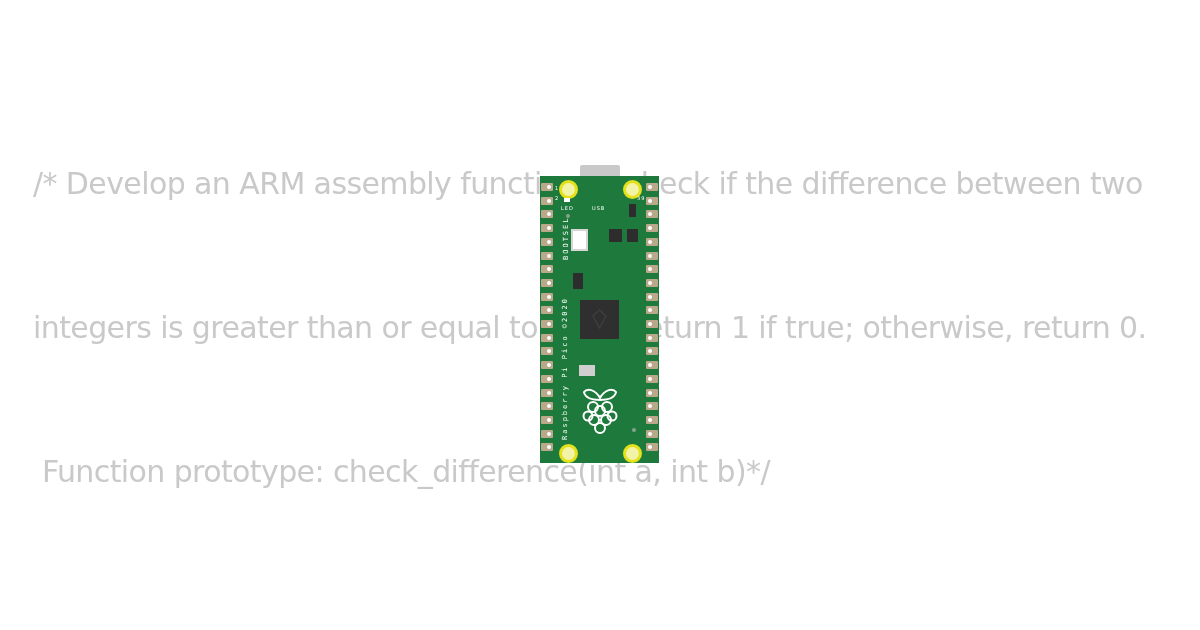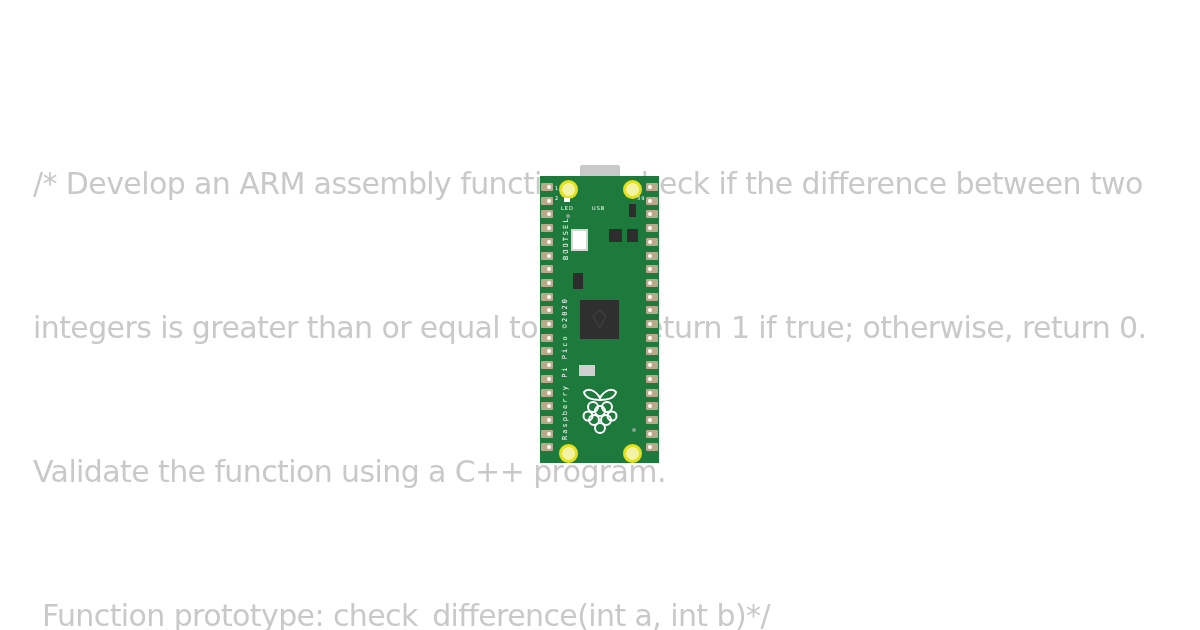--- a/index.html
+++ b/index.html
@@ -74,21 +74,20 @@
     transform-origin: left top; transform: rotate(-90deg);
   }
   .dot { position: absolute; width: 4px; height: 4px; border-radius: 50%; background: #8aa18e; }
 </style>
 </head>
 <body>
 
 <div class="code">
   <div class="line">/* Develop an ARM assembly function to check if the difference between two</div>
   <div class="line">integers is greater than or equal to zero. Return 1 if true; otherwise, return 0.</div>
-  <div class="line">Validate the function using a C++ program.</div>
   <div class="line"> Function prototype: check_difference(int a, int b)*/</div>
   
   
   
   
   
   
   
   
 </div>

